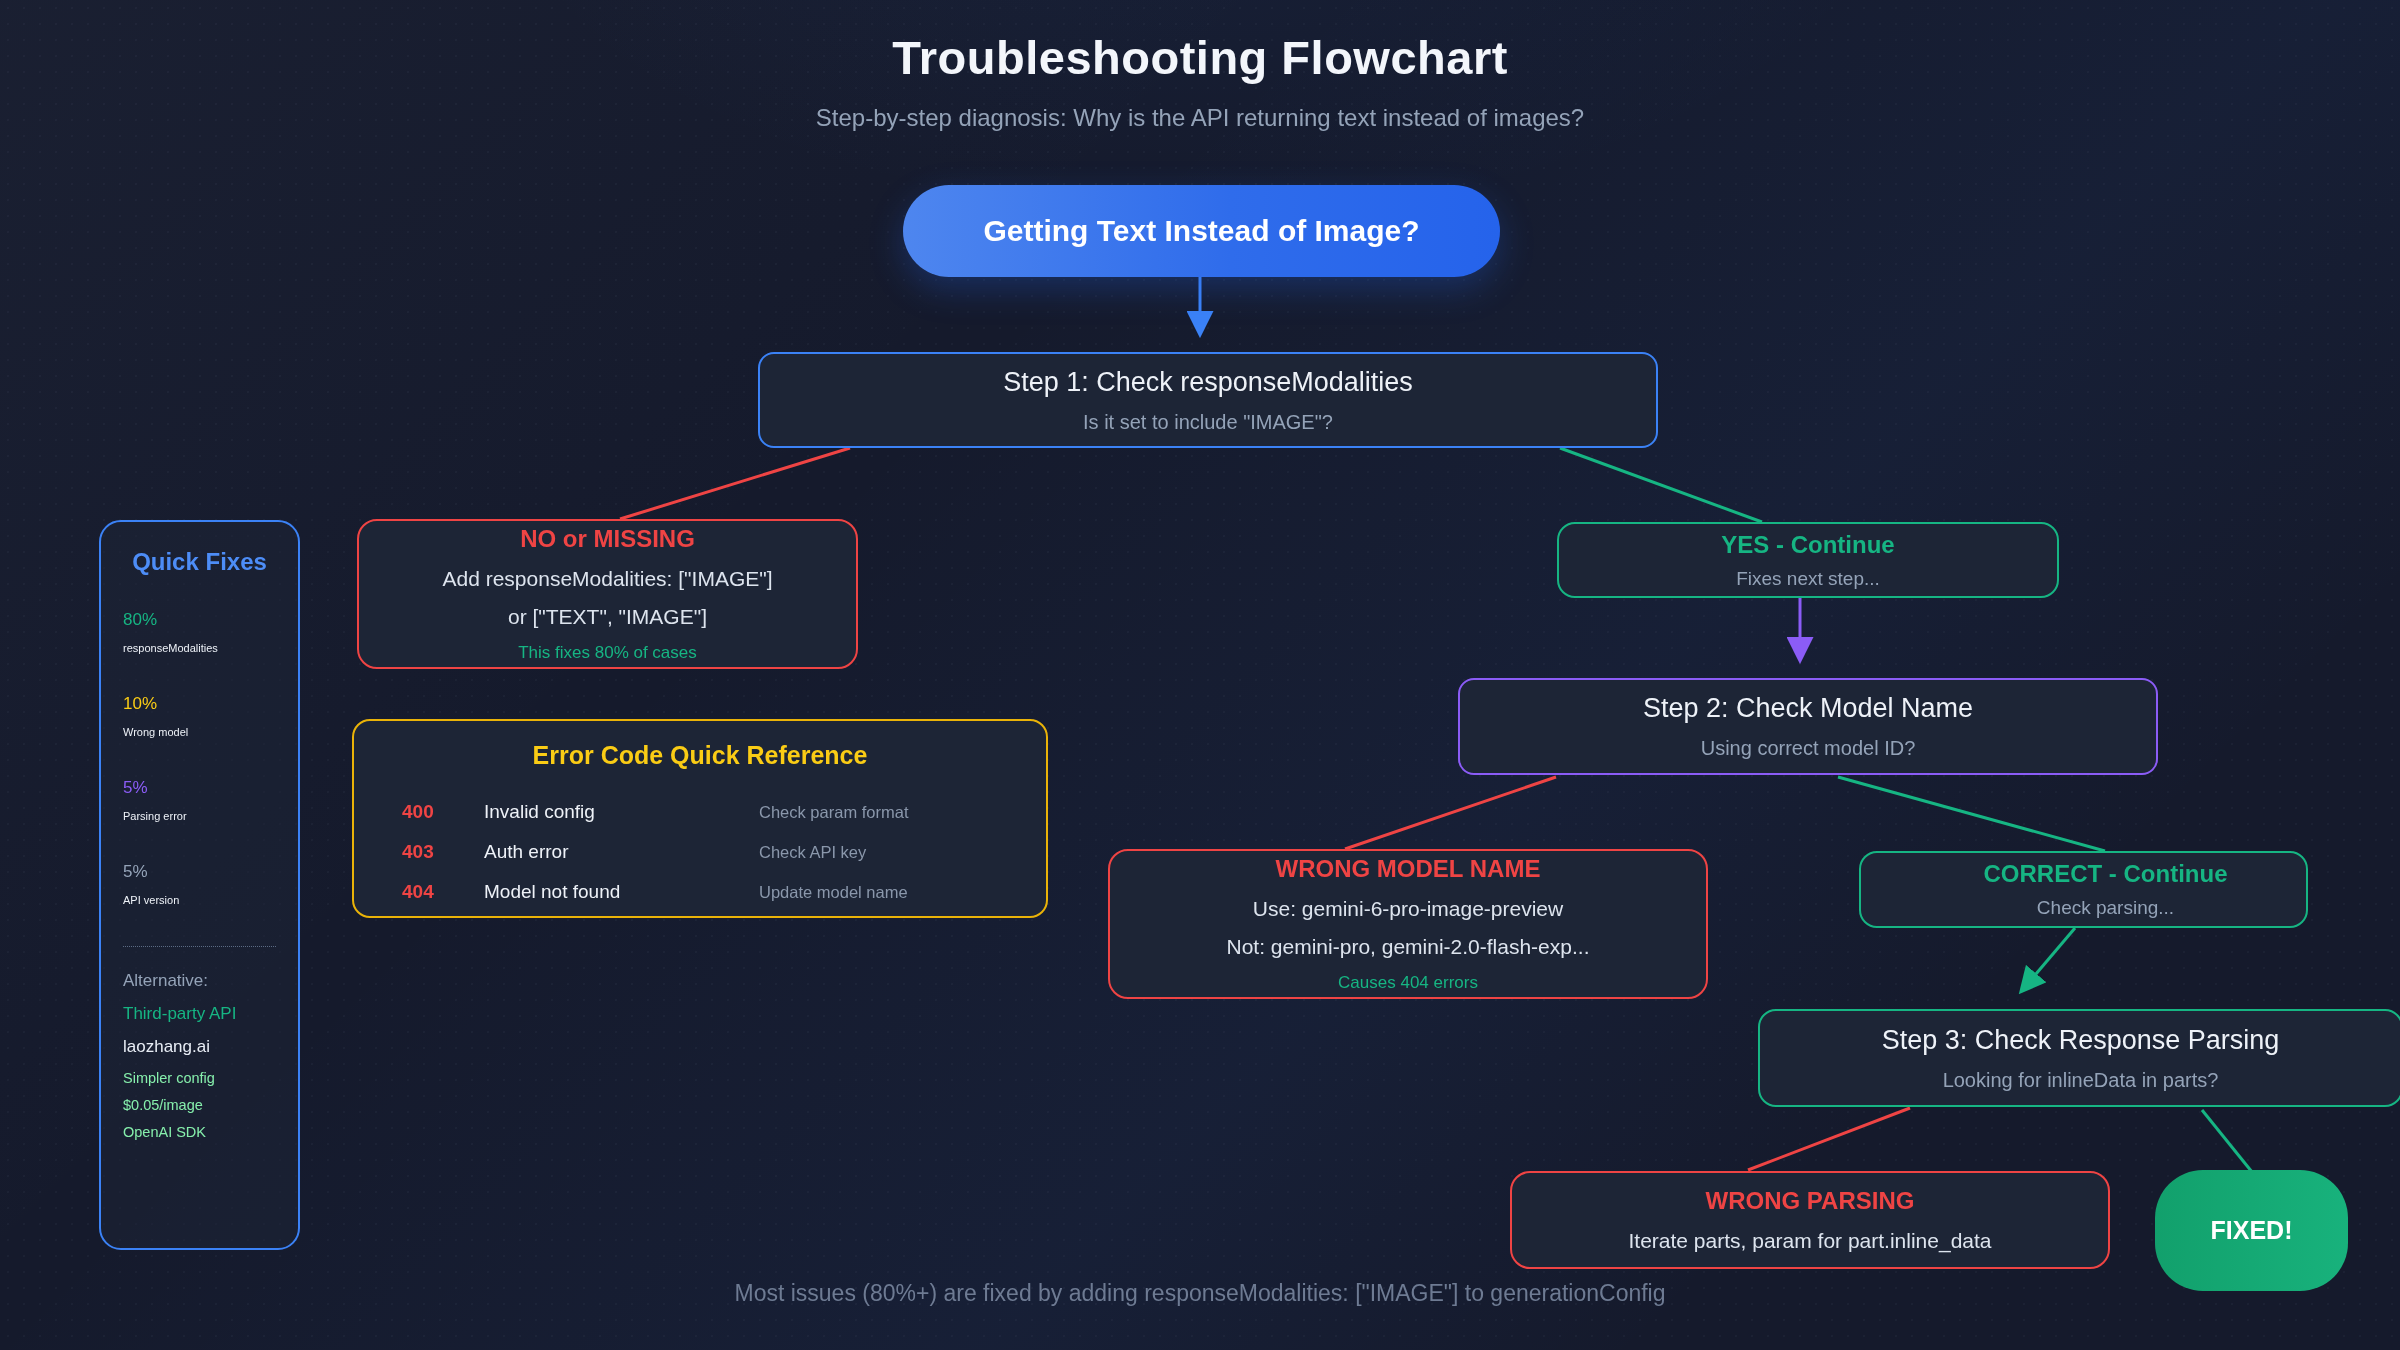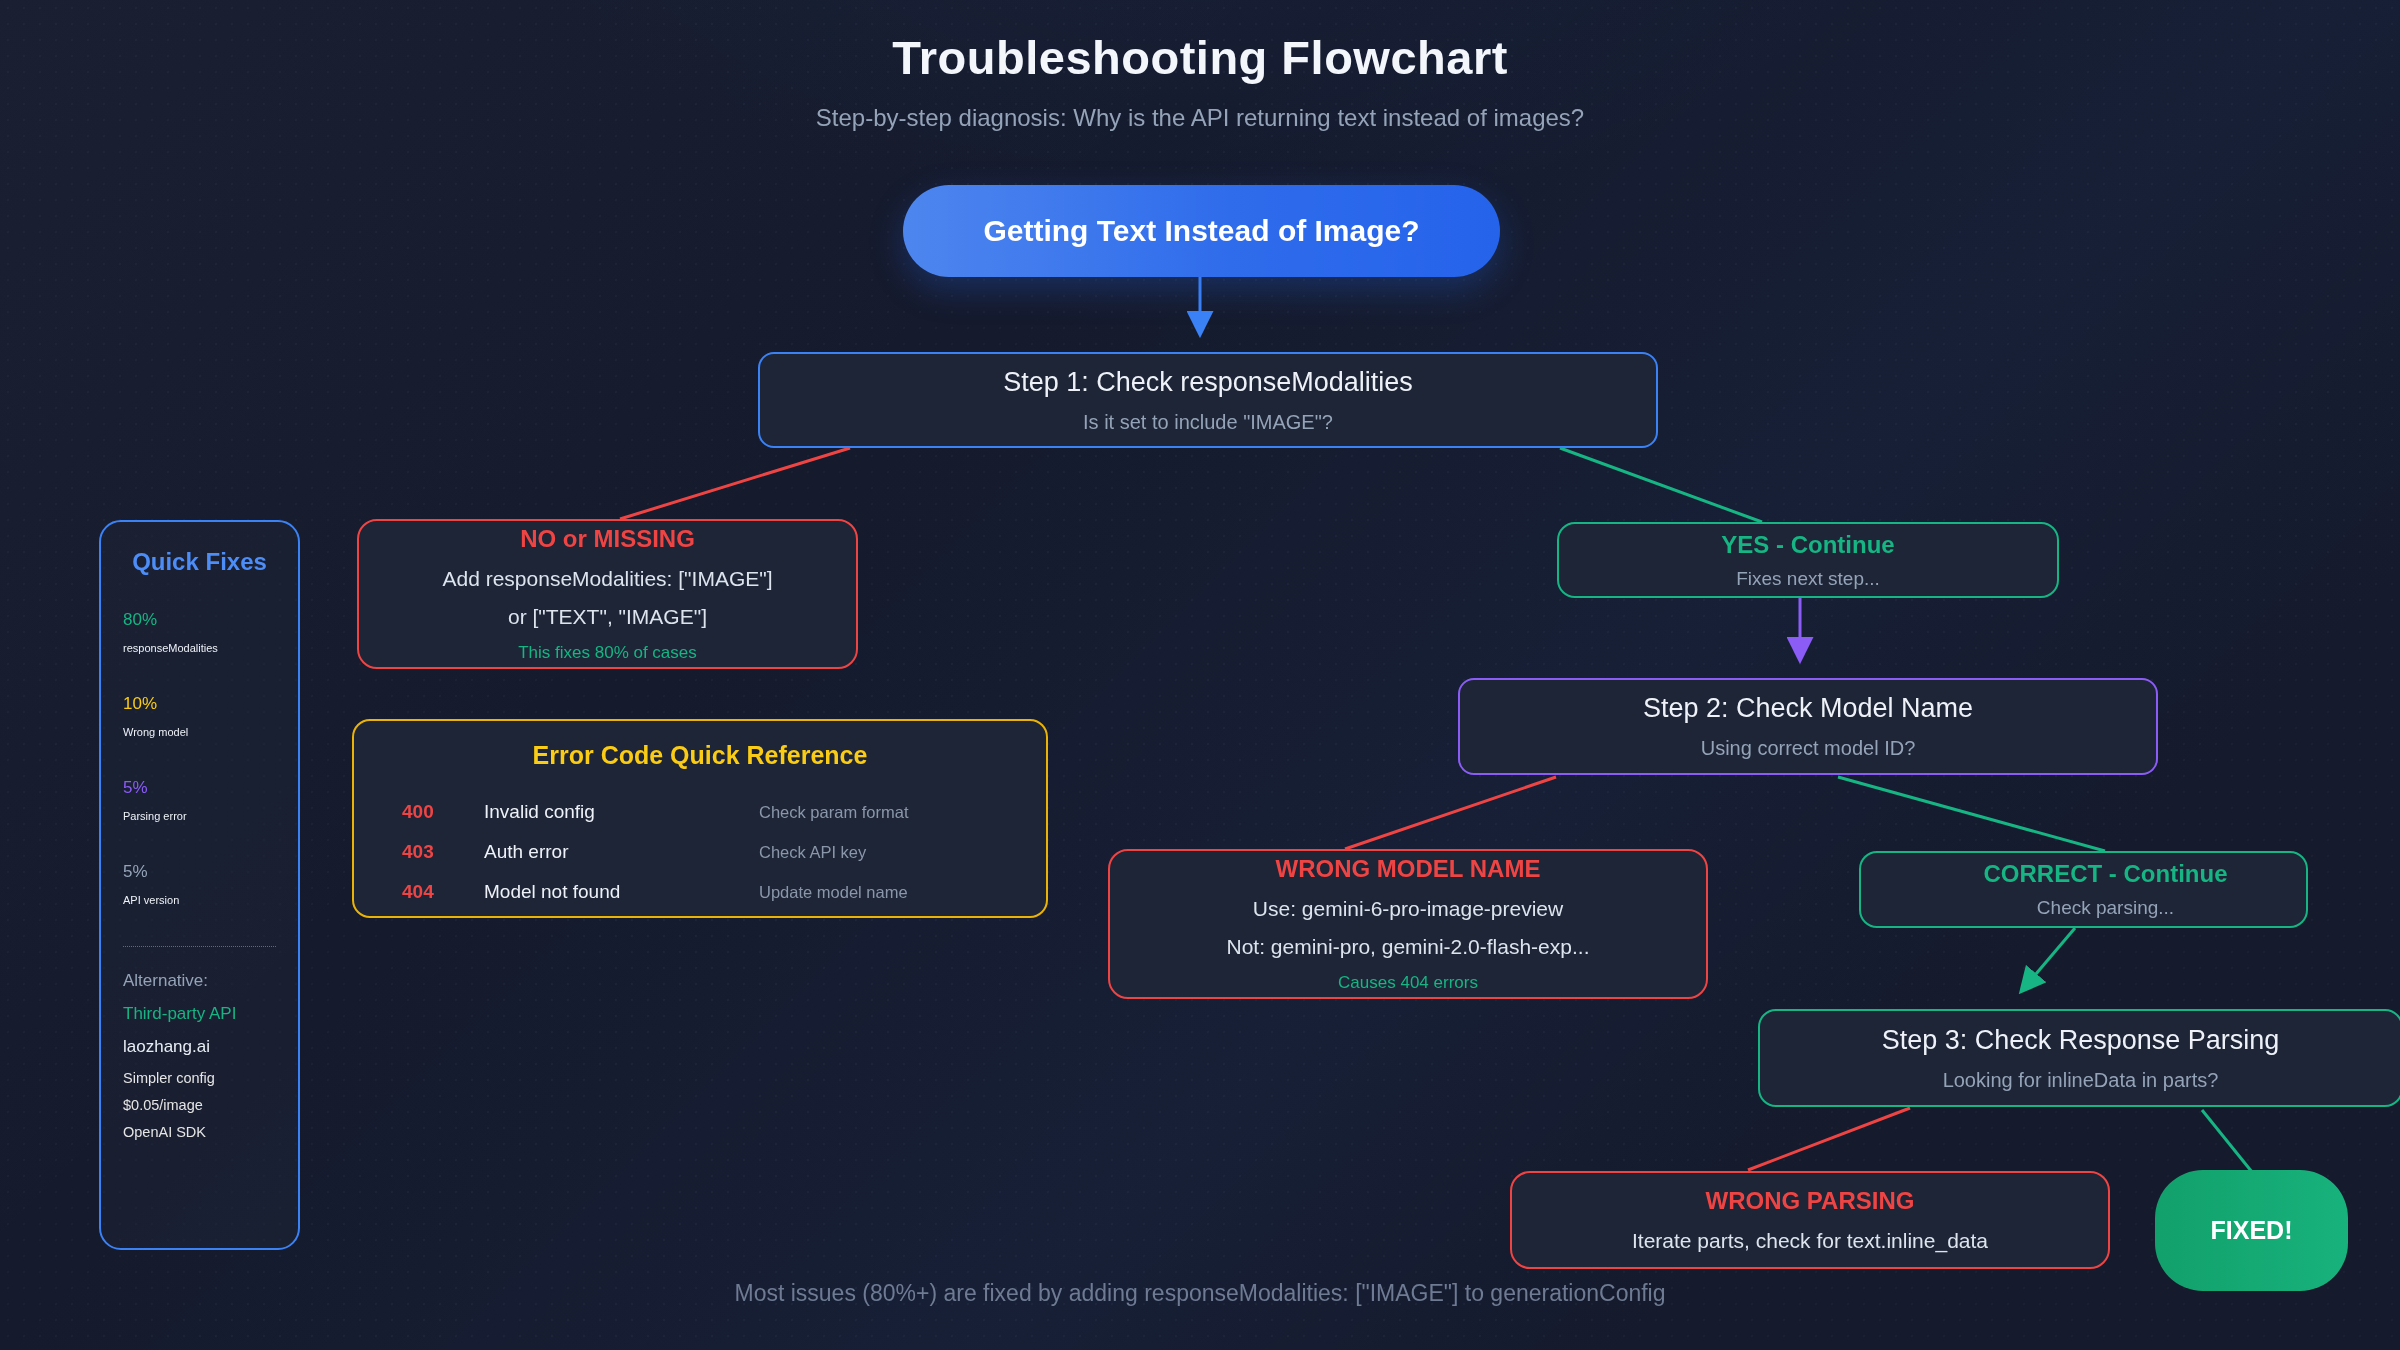--- a/index.html
+++ b/index.html
@@ -62,21 +62,21 @@
   
   .panel{position:absolute;left:99px;top:520px;width:201px;height:730px;z-index:2;
     box-sizing:border-box;background:rgba(29,37,54,0.55);
     border:2.5px solid #3b82f6;border-radius:22px;padding:26px 22px 0 22px;}
   .panel-title{text-align:center;font-size:24px;font-weight:bold;color:#4d8df7;margin-bottom:34px;}
   .qf-item{margin-bottom:40px;}
   .qf-pct{font-size:17px;margin-bottom:12px;}
   .qf-label{font-size:11px;color:#eef2f8;}
   .panel-divider{border-top:1px dotted #5b6b84;margin:18px 0 24px 0;}
   .alt-line{font-size:17px;margin-bottom:13px;}
-  .alt-small{font-size:14.5px;color:#e5e5e5;margin-bottom:11px;}
+  .alt-small{font-size:14.5px;color:#86efac;margin-bottom:11px;}
 
   
   .errbox{position:absolute;left:352px;top:719px;width:696px;height:199px;z-index:2;
     box-sizing:border-box;background:#1d2536;border:2.5px solid #eab308;border-radius:18px;
     padding:20px 0 0 0;}
   .err-title{text-align:center;font-size:25px;font-weight:bold;color:#facc15;margin-bottom:22px;}
   .err-row{display:grid;grid-template-columns:82px 275px 1fr;align-items:center;
     padding-left:48px;height:40px;}
   .err-code{font-size:19px;font-weight:bold;color:#ef4444;}
   .err-name{font-size:19px;color:#eef2f8;}
@@ -206,20 +206,20 @@
   <div class="sub-line">Check parsing...</div>
 </div>
 
 <div class="node b-green" id="step3">
   <div class="step-title">Step 3: Check Response Parsing</div>
   <div class="step-sub">Looking for inlineData in parts?</div>
 </div>
 
 <div class="node b-red" id="wrong-parsing">
   <div class="branch-title t-red">WRONG PARSING</div>
-  <div class="body-line">Iterate parts, check for text.inline_data</div>
+  <div class="body-line">Iterate parts, param for part.inline_data</div>
 </div>
 
 <div class="pill pill-fixed">
   <span>FIXED!</span>
 </div>
 
 <div class="footer-note">Most issues (80%+) are fixed by adding responseModalities: ["IMAGE"] to generationConfig</div>
 
 </body></html>

